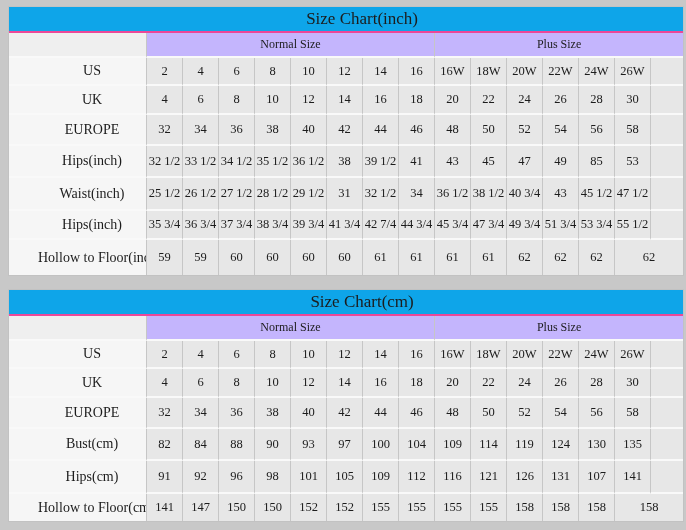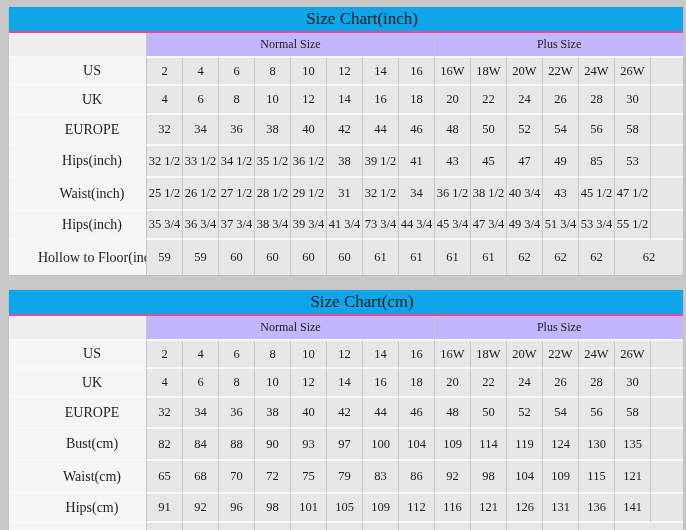--- a/index.html
+++ b/index.html
@@ -195,21 +195,21 @@
         <td class="data-cell"></td>
       </tr>
       <tr>
         <td class="label-cell">Hips(inch)</td>
         <td class="data-cell">35 3/4</td>
         <td class="data-cell">36 3/4</td>
         <td class="data-cell">37 3/4</td>
         <td class="data-cell">38 3/4</td>
         <td class="data-cell">39 3/4</td>
         <td class="data-cell">41 3/4</td>
-        <td class="data-cell">73 3/4</td>
+        <td class="data-cell">42 7/4</td>
         <td class="data-cell">44 3/4</td>
         <td class="data-cell">45 3/4</td>
         <td class="data-cell">47 3/4</td>
         <td class="data-cell">49 3/4</td>
         <td class="data-cell">51 3/4</td>
         <td class="data-cell">53 3/4</td>
         <td class="data-cell">55 1/2</td>
         <td class="data-cell"></td>
       </tr>
       <tr>
@@ -328,52 +328,34 @@
         <td class="data-cell">104</td>
         <td class="data-cell">109</td>
         <td class="data-cell">114</td>
         <td class="data-cell">119</td>
         <td class="data-cell">124</td>
         <td class="data-cell">130</td>
         <td class="data-cell">135</td>
         <td class="data-cell"></td>
       </tr>
       <tr>
-        <td class="label-cell">Waist(cm)</td>
-        <td class="data-cell">65</td>
-        <td class="data-cell">68</td>
-        <td class="data-cell">70</td>
-        <td class="data-cell">72</td>
-        <td class="data-cell">75</td>
-        <td class="data-cell">79</td>
-        <td class="data-cell">83</td>
-        <td class="data-cell">86</td>
-        <td class="data-cell">92</td>
-        <td class="data-cell">98</td>
-        <td class="data-cell">104</td>
-        <td class="data-cell">109</td>
-        <td class="data-cell">115</td>
-        <td class="data-cell">121</td>
-        <td class="data-cell"></td>
-      </tr>
-      <tr>
         <td class="label-cell">Hips(cm)</td>
         <td class="data-cell">91</td>
         <td class="data-cell">92</td>
         <td class="data-cell">96</td>
         <td class="data-cell">98</td>
         <td class="data-cell">101</td>
         <td class="data-cell">105</td>
         <td class="data-cell">109</td>
         <td class="data-cell">112</td>
         <td class="data-cell">116</td>
         <td class="data-cell">121</td>
         <td class="data-cell">126</td>
         <td class="data-cell">131</td>
-        <td class="data-cell">136</td>
+        <td class="data-cell">107</td>
         <td class="data-cell">141</td>
         <td class="data-cell"></td>
       </tr>
       <tr>
         <td class="label-cell">Hollow to Floor(cm)</td>
         <td class="data-cell">141</td>
         <td class="data-cell">147</td>
         <td class="data-cell">150</td>
         <td class="data-cell">150</td>
         <td class="data-cell">152</td>

